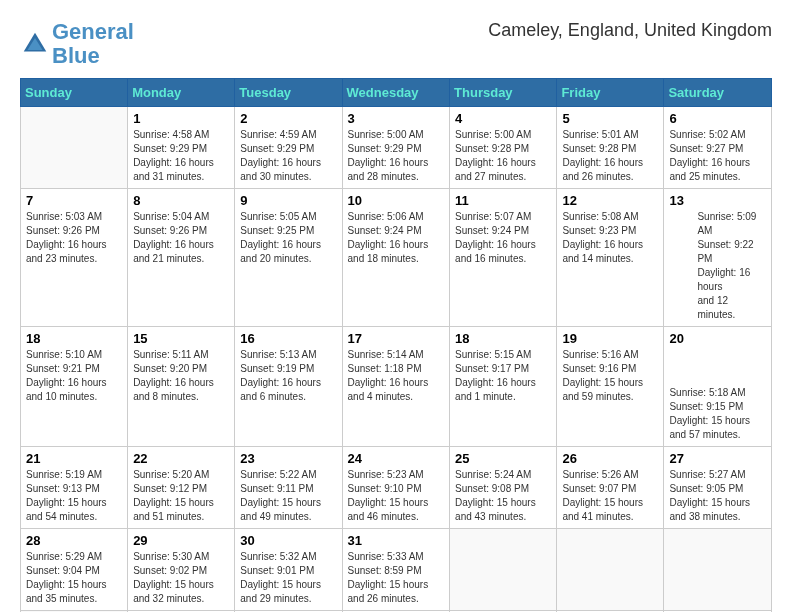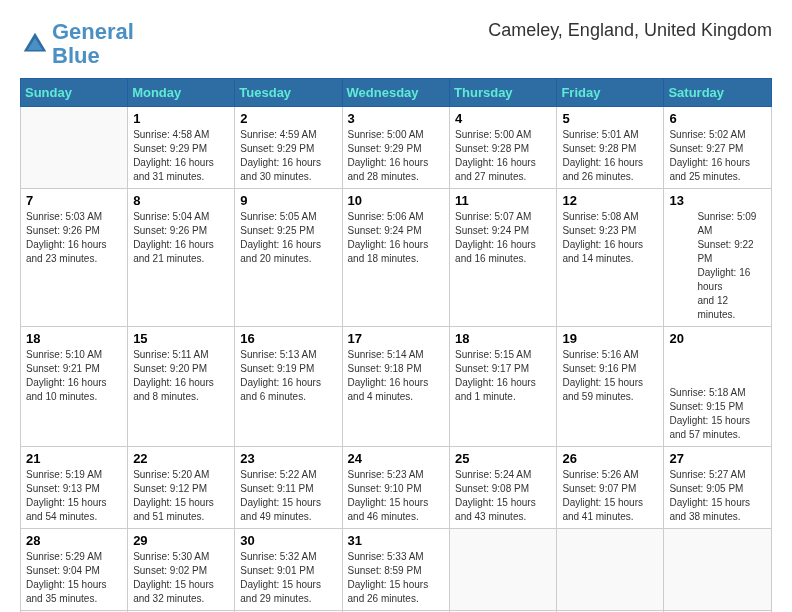--- a/index.html
+++ b/index.html
@@ -234,21 +234,21 @@
         <td>
           <span class="day-num">16</span>
           <div class="day-info" style="white-space: pre-line;">Sunrise: 5:13 AM
 Sunset: 9:19 PM
 Daylight: 16 hours
 and 6 minutes.</div>
         </td>
         <td>
           <span class="day-num">17</span>
           <div class="day-info" style="white-space: pre-line;">Sunrise: 5:14 AM
-Sunset: 9:18 PM
+Sunset: 1:18 PM
 Daylight: 16 hours
 and 4 minutes.</div>
         </td>
         <td>
           <span class="day-num">18</span>
           <div class="day-info" style="white-space: pre-line;">Sunrise: 5:15 AM
 Sunset: 9:17 PM
 Daylight: 16 hours
 and 1 minute.</div>
         </td>

